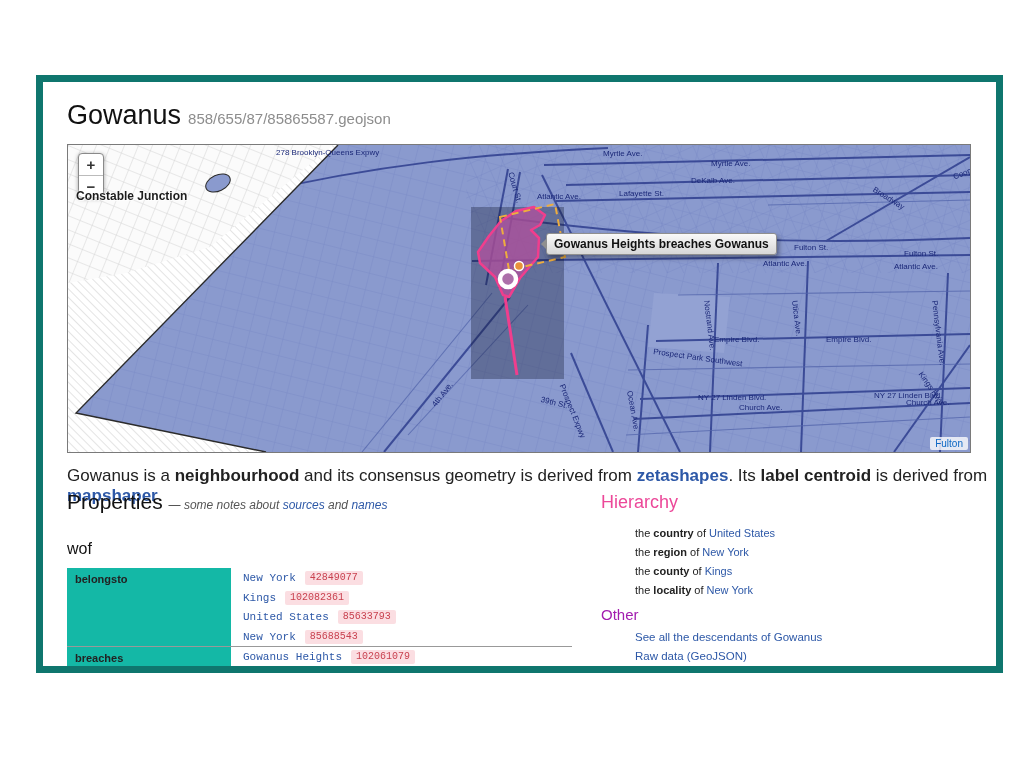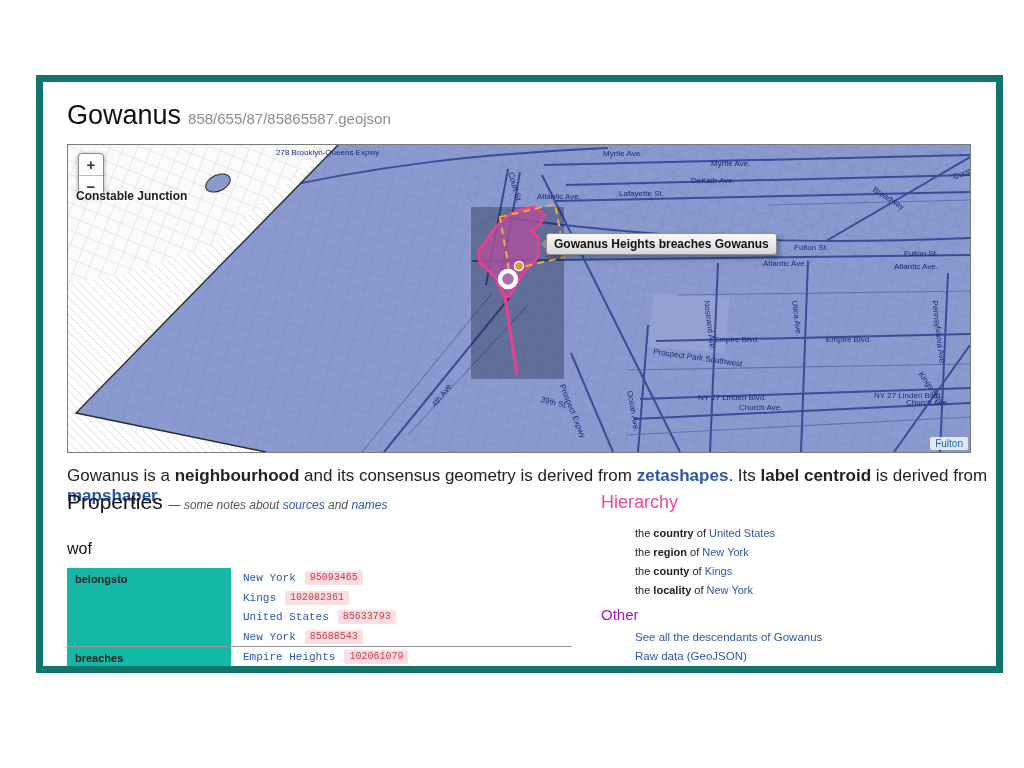--- a/index.html
+++ b/index.html
@@ -189,30 +189,30 @@
     <h2 class="props-title"><span>Properties</span>
       <span class="props-note"><span>— some notes about </span><a class="link">sources</a><span> and </span><a class="link">names</a></span>
     </h2>
     <h3 class="wof-title">wof</h3>
 
     <table class="props">
       <tbody>
           <tr>
         <td class="key">belongsto</td>
         <td class="vals">
-          <div class="val-line"><a class="val-name">New York</a><span class="badge">95093465</span></div>
+          <div class="val-line"><a class="val-name">New York</a><span class="badge">42849077</span></div>
           <div class="val-line"><a class="val-name">Kings</a><span class="badge">102082361</span></div>
           <div class="val-line"><a class="val-name">United States</a><span class="badge">85633793</span></div>
           <div class="val-line"><a class="val-name">New York</a><span class="badge">85688543</span></div>
         </td>
       </tr>
       <tr class="row-breaches">
         <td class="key">breaches</td>
         <td class="vals">
-          <div class="val-line"><a class="val-name">Empire Heights</a><span class="badge">102061079</span></div>
+          <div class="val-line"><a class="val-name">Gowanus Heights</a><span class="badge">102061079</span></div>
         </td>
       </tr>
     </tbody>
       </table>
   </div>
 
   <div class="col-right">
     <h2 class="hier-title">Hierarchy</h2>
 
     <div class="hier-item"><span>the </span><b>country</b><span> of </span><a class="link">United States</a></div>

